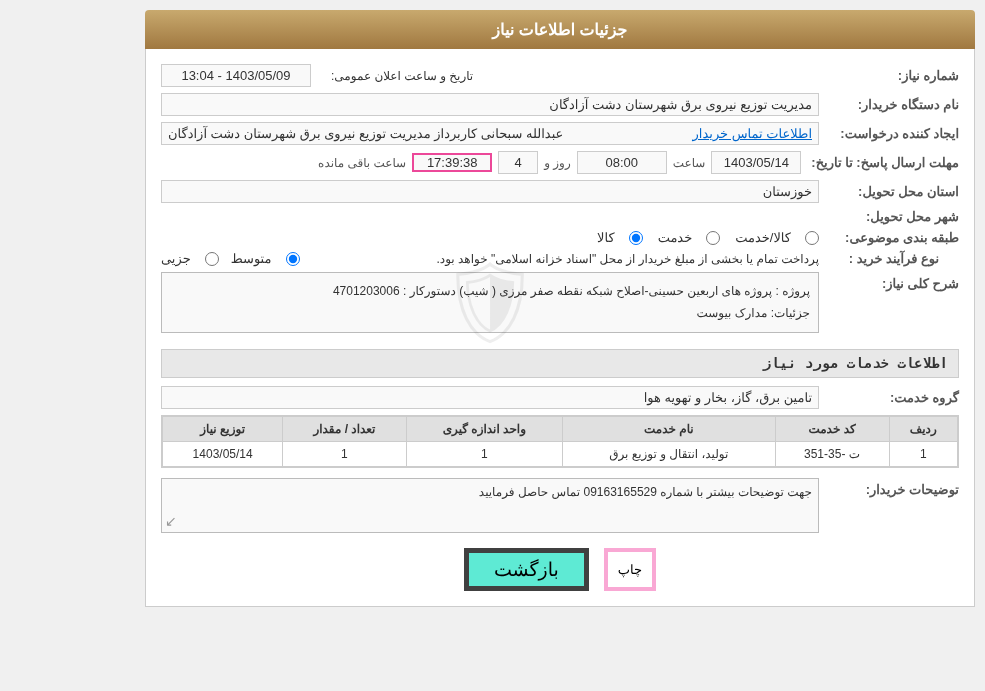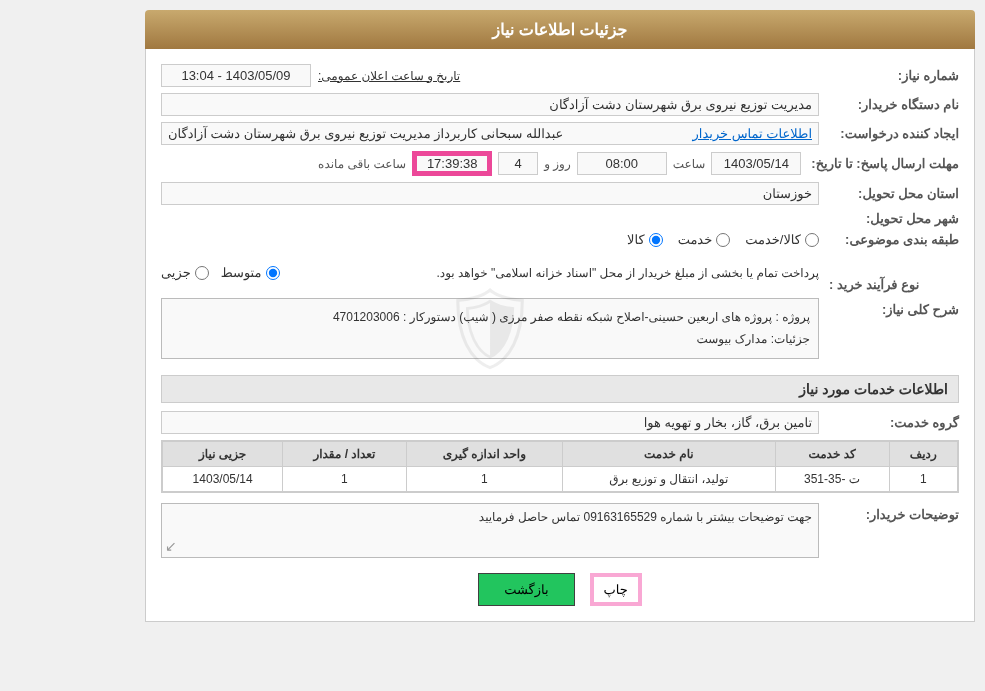--- a/index.html
+++ b/index.html
@@ -33,20 +33,21 @@
       border-top: none;
     }
     .section-title {
       background: #e8e8e8;
       border: 1px solid #ccc;
       padding: 5px 10px;
       font-weight: bold;
       font-size: 14px;
       margin: 10px 0 8px 0;
       text-align: right;
+      font-family: Liberation Mono, monospace;
     }
     .form-row {
       display: flex;
       align-items: center;
       margin-bottom: 6px;
       direction: rtl;
     }
     .form-label {
       font-weight: bold;
       color: #555;
@@ -66,22 +67,21 @@
     .notice-number-box {
       border: 1px solid #ccc;
       background: #f9f9f9;
       padding: 3px 8px;
       min-width: 200px;
       text-align: center;
       font-size: 13px;
     }
     .date-announce-label {
       font-size: 12px;
-      margin-left: 7px;
-      text-decoration: underline;
+      margin-left: 20px;
     }
     .date-box {
       border: 1px solid #ccc;
       background: #f9f9f9;
       padding: 3px 8px;
       min-width: 150px;
       text-align: center;
     }
     .deadline-row {
       display: flex;
@@ -111,59 +111,58 @@
       text-align: center;
     }
     .deadline-small {
       border: 1px solid #ccc;
       background: #f9f9f9;
       padding: 3px 6px;
       min-width: 40px;
       text-align: center;
     }
     .deadline-time {
-      border: 5px solid #ec4899;
+      border: 2px solid #ec4899;
       background: #f9f9f9;
       padding: 0 6px;
       min-width: 80px;
       text-align: center;
     }
     .small-label {
       font-size: 12px;
       color: #555;
     }
     .radio-group {
       display: flex;
       align-items: center;
       gap: 15px;
       direction: rtl;
     }
     .radio-item {
       display: flex;
       align-items: center;
-      gap: 4px;
+      gap: 14px;
     }
     .radio-input {
       width: 14px;
       height: 14px;
     }
     .process-row {
       display: flex;
       align-items: center;
       direction: rtl;
       margin-bottom: 6px;
     }
     .process-label {
       font-weight: bold;
       color: #555;
       min-width: 140px;
-      text-align: left;
+      text-align: center;
       padding-left: 10px;
       flex-shrink: 0;
-      margin-top: 24px;
     }
     .process-options {
       display: flex;
       align-items: center;
       gap: 12px;
       flex: 1;
     }
     .process-text {
       flex: 1;
       color: #333;
@@ -243,26 +242,26 @@
     }
     .btn-print {
       background: white;
       border: 4px solid #f9a8d4;
       padding: 5px 10px;
       cursor: pointer;
       font-family: Tahoma, Arial, sans-serif;
       font-size: 13px;
     }
     .btn-back {
-      background: #22c55e;
-      border: 1px solid #404040;
+      background: #5eead4;
+      border: 5px solid #404040;
       padding: 5px 25px;
       cursor: pointer;
       font-family: Tahoma, Arial, sans-serif;
-      font-size: 13px;
+      font-size: 19px;
     }
     .link-blue {
       color: #0066cc;
       text-decoration: underline;
       cursor: pointer;
     }
     .shield-watermark {
       position: absolute;
       opacity: 0.08;
       font-size: 80px;
@@ -374,21 +373,21 @@
 
     <div class="table-container">
       <table>
         <thead>
           <tr>
             <th>ردیف</th>
             <th>کد خدمت</th>
             <th>نام خدمت</th>
             <th>واحد اندازه گیری</th>
             <th>تعداد / مقدار</th>
-            <th>جزیی نیاز</th>
+            <th>توزیع نیاز</th>
           </tr>
         </thead>
         <tbody id="services-tbody">
         <tr>
               <td>1</td>
               <td>ت -35-351</td>
               <td>تولید، انتقال و توزیع برق</td>
               <td>1</td>
               <td>1</td>
               <td>1403/05/14</td>

